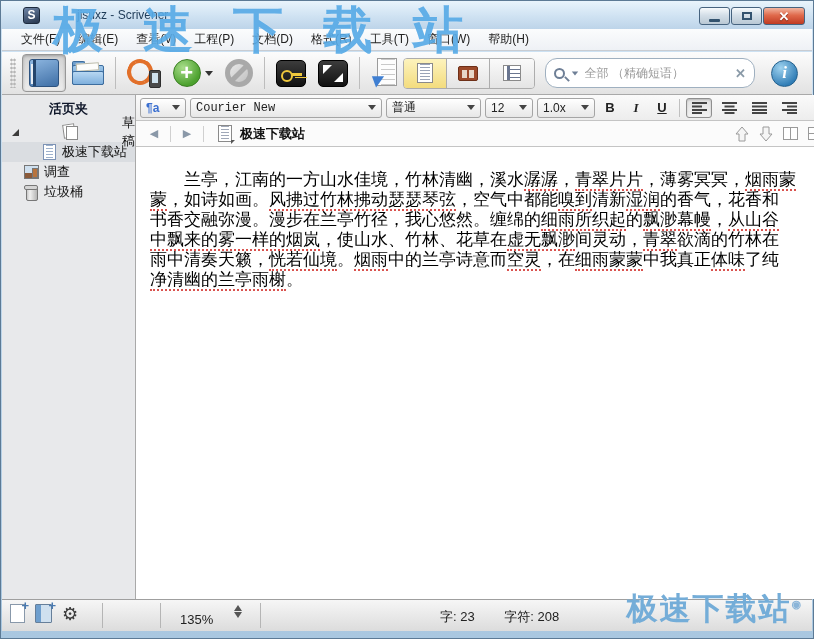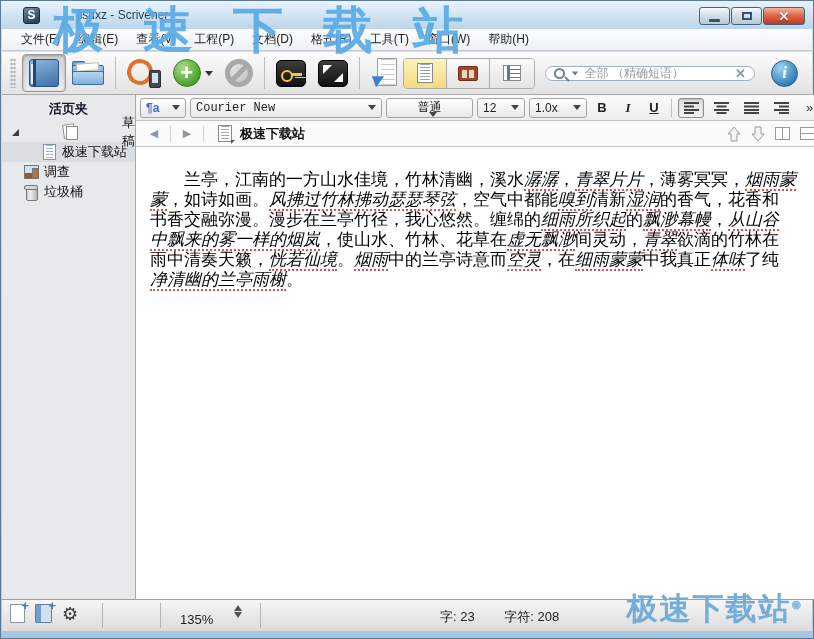--- a/index.html
+++ b/index.html
@@ -129,21 +129,21 @@
     border-radius:2px; position:relative; }
   .ic-cork::before { content:""; position:absolute; left:3px; top:3px; width:5px; height:8px;
     background:#e8d8c8; }
   .ic-cork::after { content:""; position:absolute; right:3px; top:3px; width:5px; height:8px;
     background:#e8d8c8; }
   .ic-outline { width:18px; height:16px; background:#fff; border:1px solid #8a8a8a;
     background-image:linear-gradient(90deg,#6a7690 3px, transparent 3px),
       linear-gradient(#6a7690 1px, transparent 1px);
     background-size:100% 4px; background-position:3px 3px; background-repeat:repeat-y; }
   
-  .searchbox { width:218px; height:15px; border:1px solid #9fb0c0; border-radius:12px;
+  .searchbox { width:218px; height:30px; border:1px solid #9fb0c0; border-radius:12px;
     background:#fff; display:flex; align-items:center; padding:0 8px; margin:0 10px; }
   .mag { width:11px; height:11px; border:2px solid #6e7f96; border-radius:50%; position:relative;
     margin-right:2px; }
   .mag::after { content:""; position:absolute; left:8px; top:8px; width:6px; height:2px;
     background:#6e7f96; transform:rotate(45deg); }
   .search-ph { flex:1; font-size:12px; color:#9a9a9a; margin-left:6px; white-space:nowrap;
     overflow:hidden; }
   .clear-x { color:#8a9aa8; font-size:13px; font-weight:bold; }
   
   .ic-info { width:27px; height:27px; border-radius:50%;
@@ -188,21 +188,21 @@
   .formatbar { height:26px; background:linear-gradient(180deg,#fafafa,#ededed);
     border-bottom:1px solid #c4c4c4; display:flex; align-items:center; padding:0 4px; gap:4px; }
   .dd { height:20px; border:1px solid #a5a5a5; border-radius:3px;
     background:linear-gradient(180deg,#fff,#e7e7e7); display:flex; align-items:center;
     font-size:12px; color:#222; padding:0 5px; }
   .dd .lbl { flex:1; white-space:nowrap; overflow:hidden; }
   .dd .da { width:0; height:0; border-left:4px solid transparent; border-right:4px solid transparent;
     border-top:5px solid #444; margin-left:6px; }
   .dd.style-dd { width:46px; }
   .dd.font-dd { width:192px; font-family:"Liberation Mono", monospace; }
-  .dd.preset-dd { width:87px;flex-direction:column; }
+  .dd.preset-dd { width:95px; }
   .dd.size-dd { width:48px; }
   .dd.space-dd { width:58px; }
   .fmt-btn { width:22px; height:20px; display:flex; align-items:center; justify-content:center;
     font-size:13px; color:#222; border-radius:3px; }
   .fmt-b { font-weight:bold; }
   .fmt-i { font-style:italic; font-family:"Liberation Serif", serif; font-weight:bold; }
   .fmt-u { text-decoration:underline; font-weight:bold; }
   .fmt-sep { width:1px; height:18px; background:#c0c0c0; margin:0 2px; }
   .abtn { width:26px; height:20px; display:flex; align-items:center; justify-content:center;
     border-radius:3px; }
@@ -225,21 +225,21 @@
   .hright { margin-left:auto; display:flex; align-items:center; gap:10px; padding-right:4px; }
   .harrow svg { display:block; }
   .splitbox { width:15px; height:13px; border:1px solid #9a9a9a; background:#fff; position:relative; }
   .splitbox.v::after { content:""; position:absolute; left:6px; top:0; bottom:0; width:1px; background:#9a9a9a; }
   .splitbox.h::after { content:""; position:absolute; top:5px; left:0; right:0; height:1px; background:#9a9a9a; }
 
   
   .textarea { flex:1; padding:22px 14px 0 14px; overflow:hidden; }
   .line { font-family:"DejaVu Serif", serif; font-size:17px; line-height:20px; color:#000;
     white-space:pre-wrap; letter-spacing:0; }
-  .line .mis { border-bottom:2px dotted #d9534f;font-style:italic; }
+  .line .mis { border-bottom:2px dotted #d9534f; }
   .line .mono { font-family:"Liberation Mono", monospace; font-size:15px; }
 
   
   .statusbar { position:absolute; left:1px; right:1px; bottom:7px; height:32px;
     background:linear-gradient(180deg,#f6f6f6,#dcdcdc); border-top:1px solid #9f9f9f; }
   .sb-icons { position:absolute; left:8px; top:4px; display:flex; align-items:center; gap:10px; }
   .sb-sep { position:absolute; top:3px; bottom:3px; width:1px; background:#b5b5b5; }
   .ic-addpage { width:15px; height:19px; background:#fff; border:1px solid #8898aa; position:relative; }
   .ic-addpage::after { content:"+"; position:absolute; right:-5px; top:-7px; color:#4a7ab0;
     font-weight:bold; font-size:13px; }

